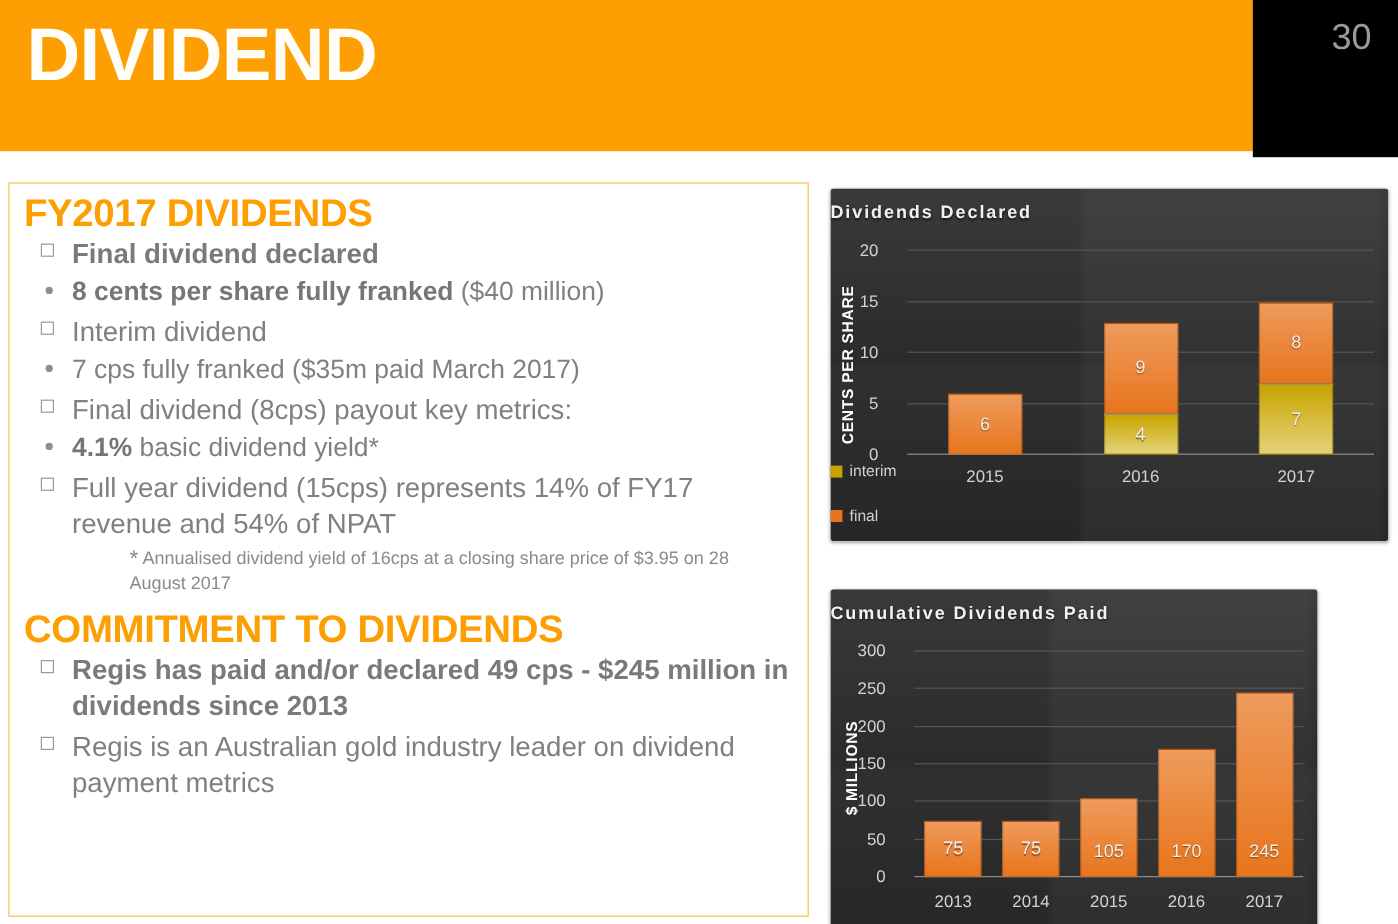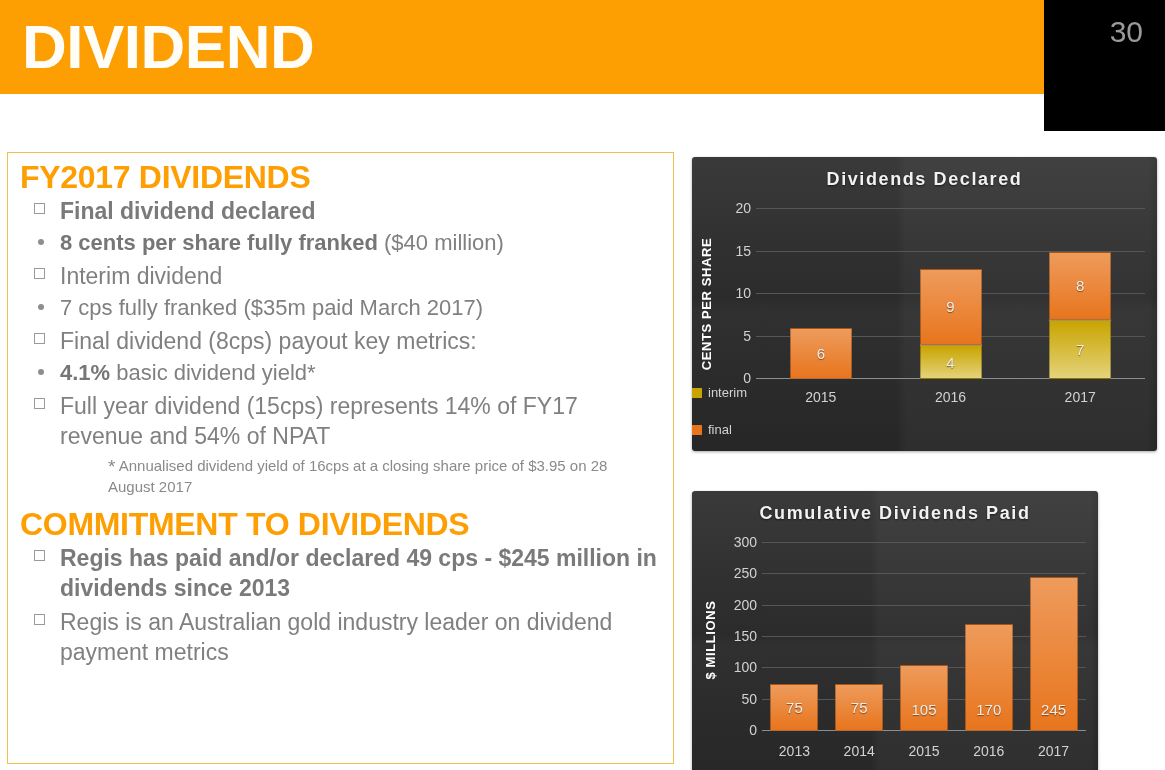--- a/index.html
+++ b/index.html
@@ -6,21 +6,21 @@
   html, body {
     width: 1165px; height: 770px;
     background: #ffffff;
     font-family: "Liberation Sans", sans-serif;
     overflow: hidden;
   }
   .slide { position: relative; width: 1165px; height: 770px; background: #fff; }
 
   
   .header-bar {
-    position: absolute; left: 0; top: 0; width: 1044px; height: 94px;
+    position: absolute; left: 0; top: 0; width: 1044px; height: 126px;
     background: #FD9F02;
   }
   .header-title {
     position: absolute; left: 22px; top: 8px;
     font-size: 62px; font-weight: bold; color: #FFFDF8;
     letter-spacing: -0.5px; line-height: 78px;
   }
   .header-black {
     position: absolute; left: 1044px; top: 0; width: 121px; height: 131px;
     background: #000000;
@@ -88,35 +88,35 @@
       linear-gradient(to bottom, #3a3a3a 0%, #2b2b2b 48%, #303030 52%, #262626 100%);
     border-radius: 3px;
     box-shadow: 0 1px 3px rgba(0,0,0,0.35);
     overflow: hidden;
   }
   #chart1 { left: 692px; top: 157px; width: 465px; height: 294px; }
   #chart2 { left: 692px; top: 491px; width: 406px; height: 298px; }
 
   .ch-title {
     position: absolute; left: 0; right: 0; top: 12px;
-    text-align: center; color: #f2f2f2; font-weight: bold;
-    font-size: 18px; letter-spacing: 1.6px;
+    text-align: left; color: #f2f2f2; font-weight: bold;
+    font-size: 15px; letter-spacing: 1.6px;
     text-shadow: 0 1px 2px rgba(0,0,0,0.6);
   }
   .plot { position: absolute; }
   #c1-plot { left: 64px; top: 52px; right: 12px; bottom: 72px; }
   #c2-plot { left: 70px; top: 52px; right: 12px; bottom: 58px; }
 
   .gridline {
     position: absolute; left: 0; right: 0; height: 1px;
     background: #565656;
   }
   .gridline.axis { background: #8d8d8d; height: 1px; }
   .ytick {
-    position: absolute; right: 100%; margin-right: 5px;
+    position: absolute; right: 100%; margin-right: 24px;
     transform: translateY(-50%);
     color: #d2d2d2; font-size: 14px; white-space: nowrap;
   }
   .ylabel {
     position: absolute; color: #ffffff; font-weight: bold;
     font-size: 13px; letter-spacing: 0.6px; white-space: nowrap;
     transform-origin: 50% 50%;
   }
   #c1-ylabel { left: 14px; top: 50%; transform: translate(-50%,-50%) rotate(-90deg); }
   #c2-ylabel { left: 18px; top: 50%; transform: translate(-50%,-50%) rotate(-90deg); }

